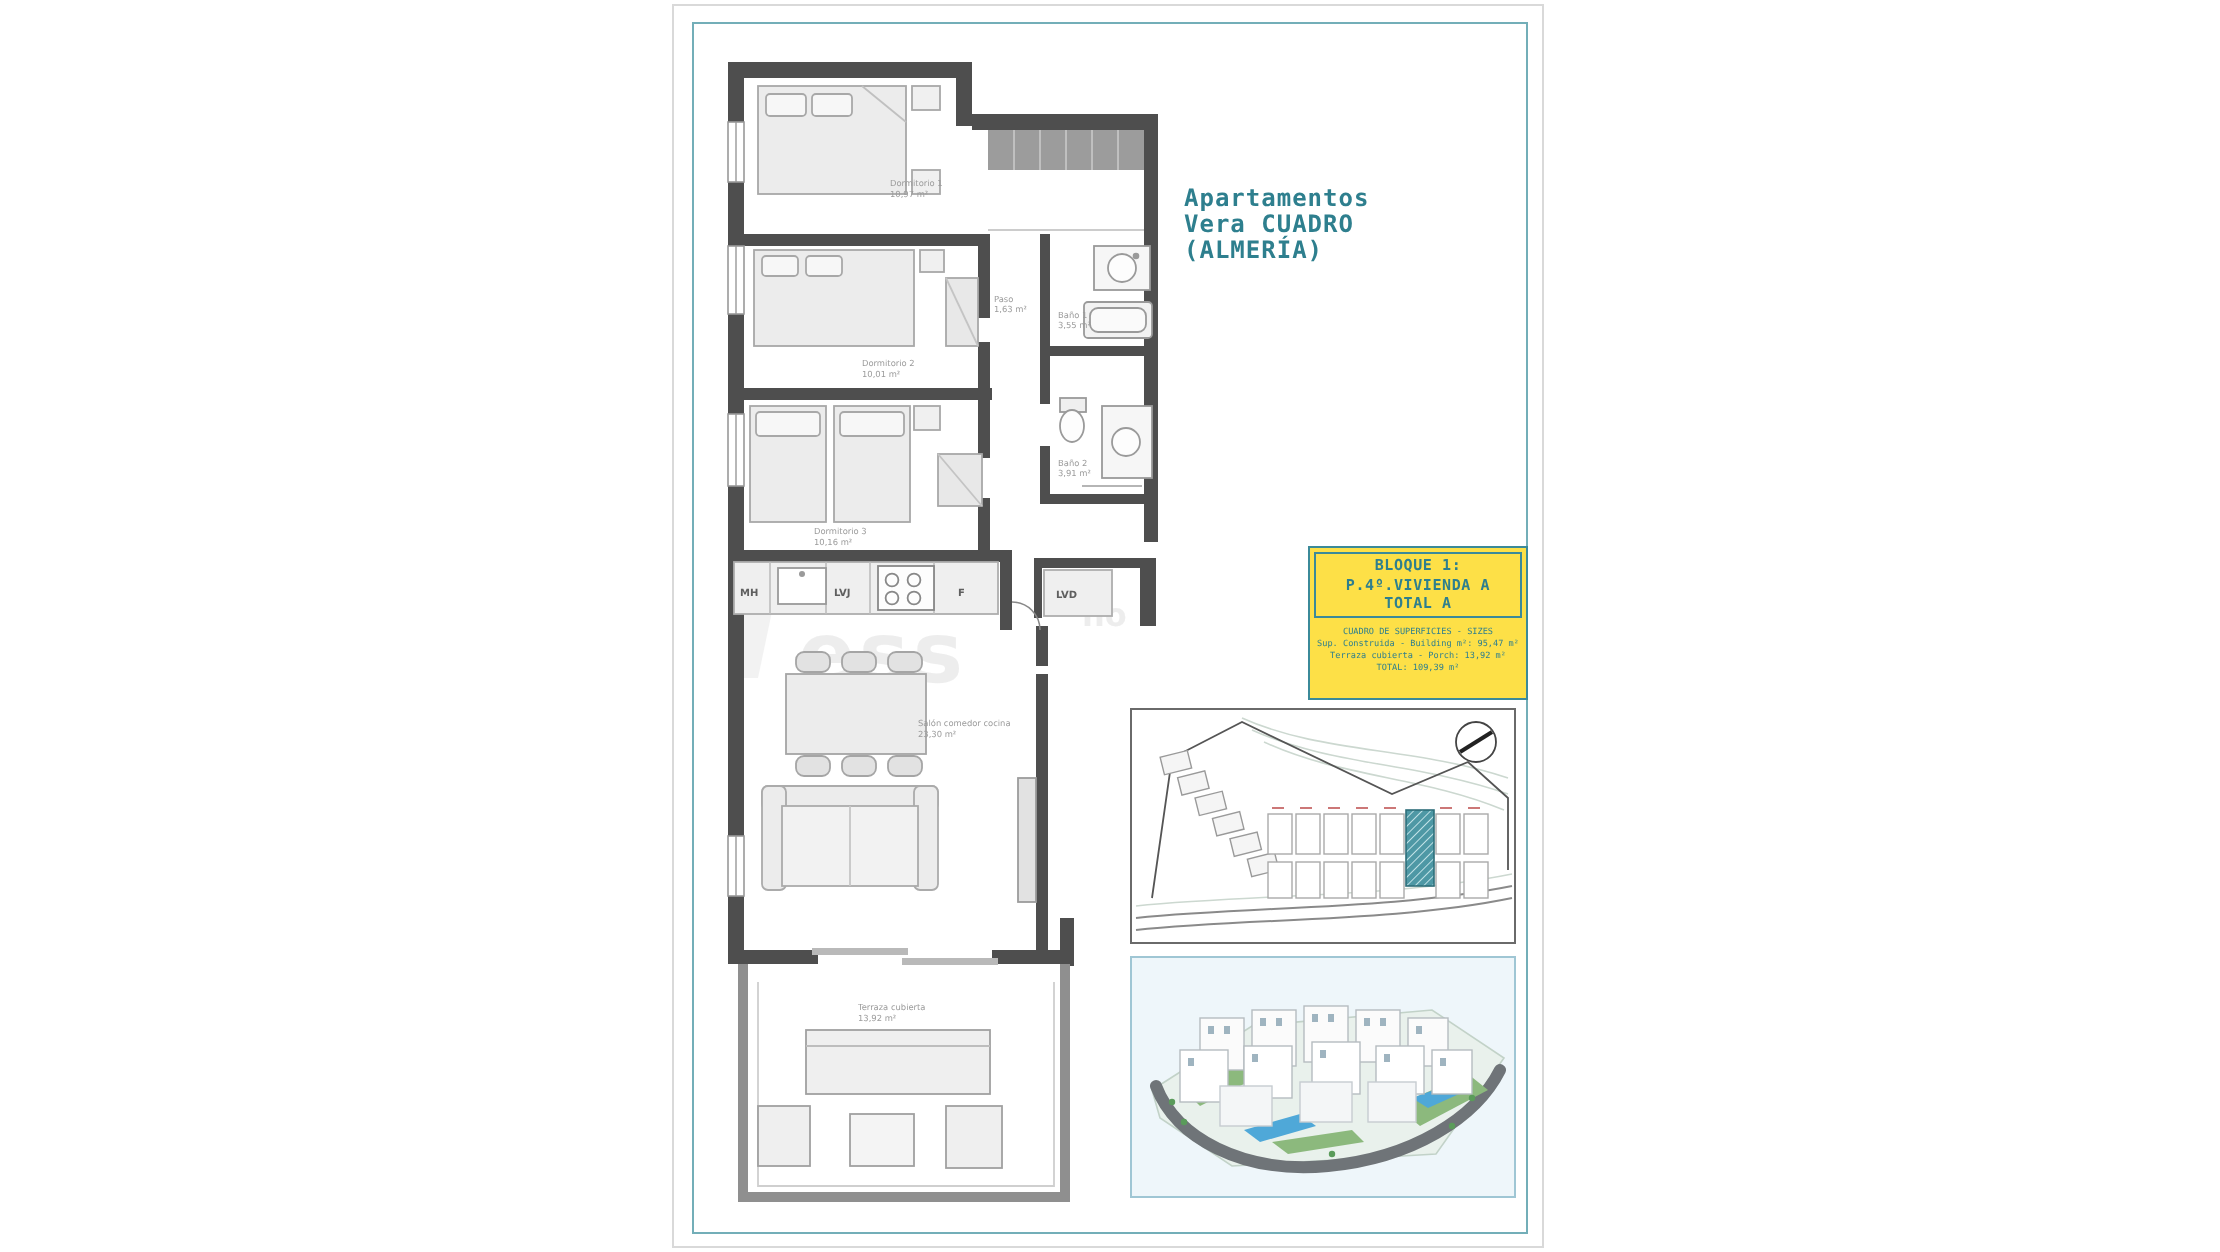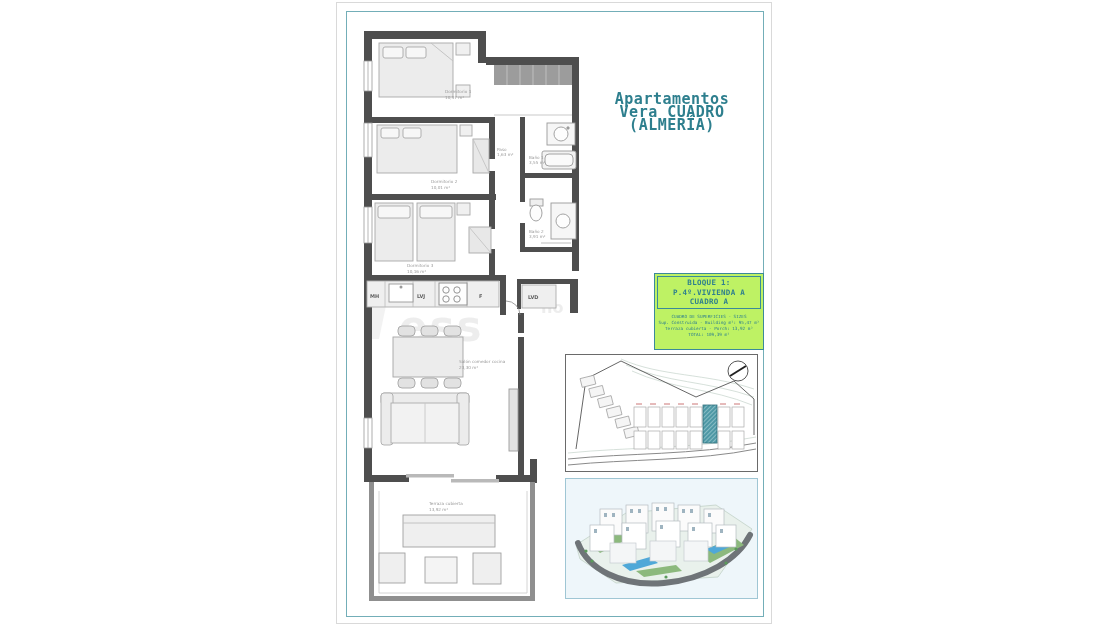--- a/index.html
+++ b/index.html
@@ -10,27 +10,27 @@
   .page{
     position:absolute;left:336px;top:2px;width:436px;height:622px;
     background:#ffffff;border:1px solid #d9d9d9;box-sizing:border-box;
   }
   .frame{
     position:absolute;left:9px;top:8px;width:418px;height:606px;
     border:1px solid #73aeb8;box-sizing:border-box;
   }
   .title-block{
     position:absolute;left:255px;top:90px;width:160px;
-    text-align:center;color:#2e7f8e;
+    text-align:left;color:#2e7f8e;
     font-family:"DejaVu Sans Mono", monospace;
-    font-size:15px;line-height:13px;font-weight:bold;letter-spacing:.5px;
+    font-size:12px;line-height:13px;font-weight:bold;letter-spacing:.5px;
   }
   .info-box{
     position:absolute;left:317px;top:270px;width:110px;height:77px;
-    border:1px solid #3b8a99;box-sizing:border-box;background:#bef264;
+    border:1px solid #3b8a99;box-sizing:border-box;background:#fde047;
     color:#2e7f8e;font-family:"DejaVu Sans Mono", monospace;text-align:center;
   }
   .info-head{
     margin:2px;border:1px solid #3b8a99;padding:1px 0;
     font-size:7.5px;line-height:9.5px;font-weight:bold;letter-spacing:.3px;
   }
   .info-table{padding-top:3px;font-size:4.3px;line-height:6px;letter-spacing:0;}
   .thumb{
     position:absolute;box-sizing:border-box;background:#ffffff;overflow:hidden;
   }
@@ -266,21 +266,21 @@
   <div class="title-block">
     <div>Apartamentos</div>
     <div>Vera CUADRO</div>
     <div>(ALMERÍA)</div>
   </div>
 
   <div class="info-box">
     <div class="info-head">
       <div>BLOQUE 1:</div>
       <div>P.4º.VIVIENDA A</div>
-      <div>CUADRO A</div>
+      <div>TOTAL A</div>
     </div>
     <div class="info-table">
       <div>CUADRO DE SUPERFICIES - SIZES</div>
       <div>Sup. Construida - Building m²: 95,47 m²</div>
       <div>Terraza cubierta - Porch: 13,92 m²</div>
       <div>TOTAL: 109,39 m²</div>
     </div>
   </div>
 
   <div class="thumb site-thumb">

